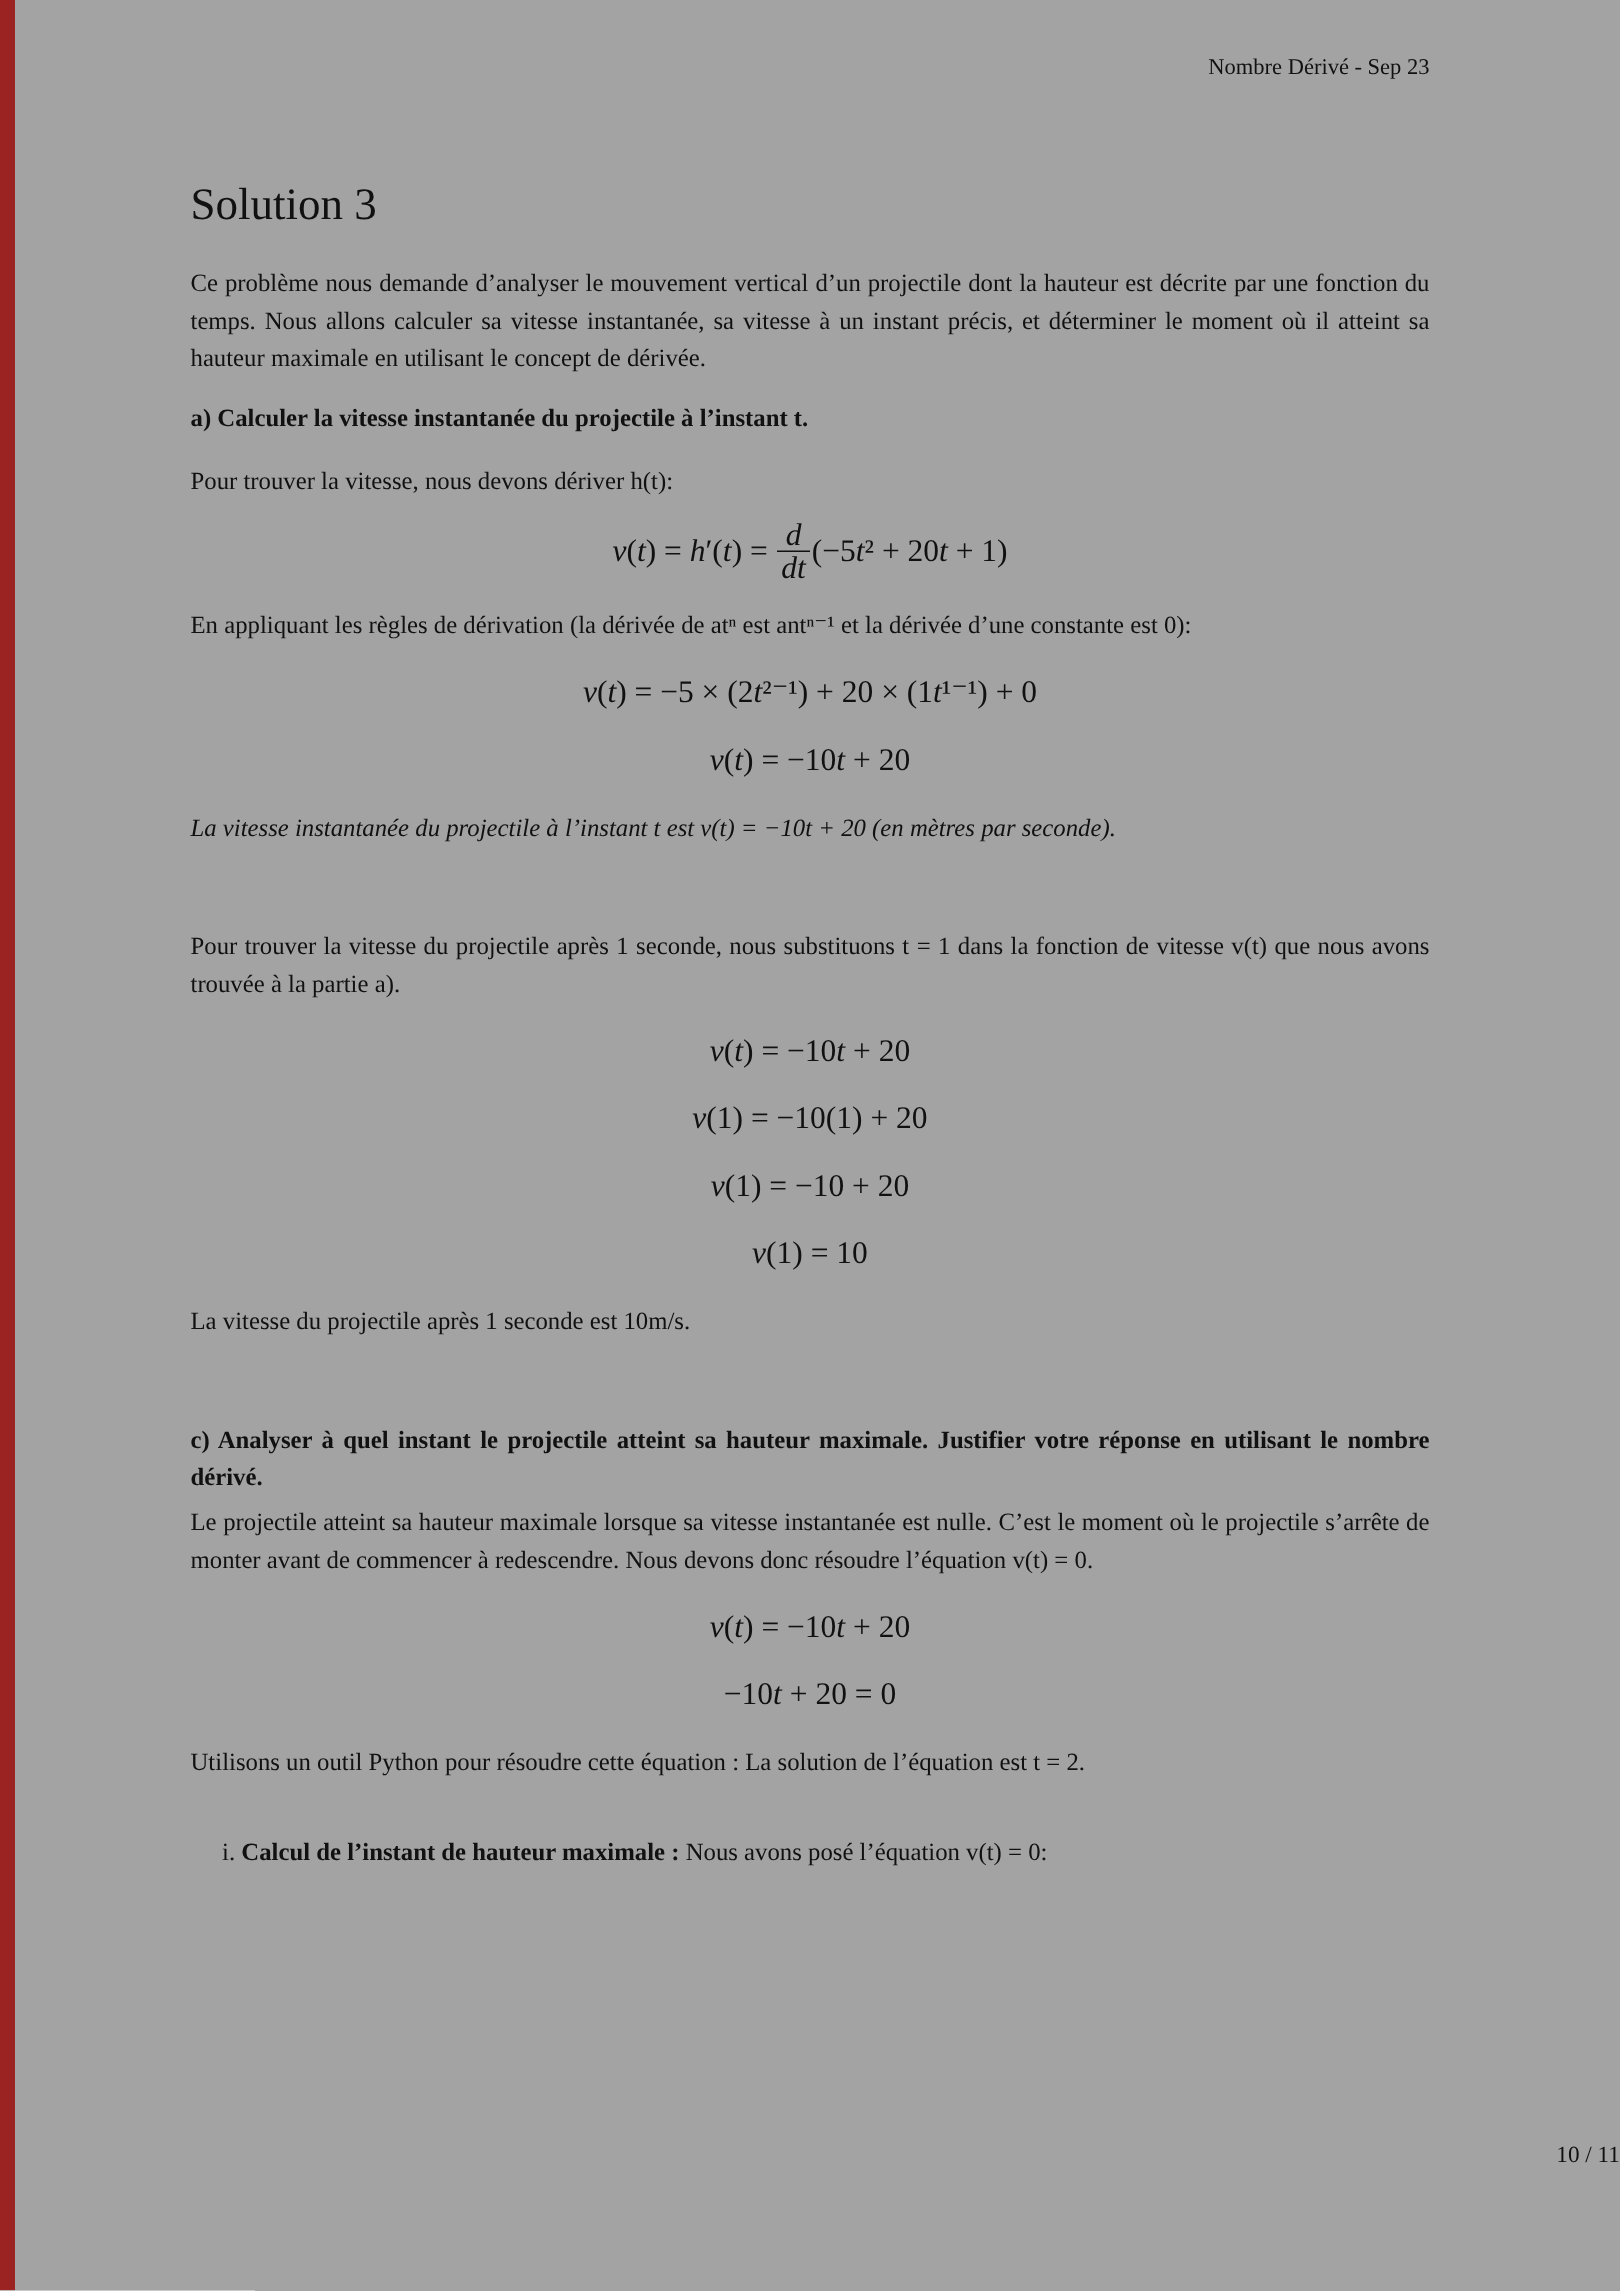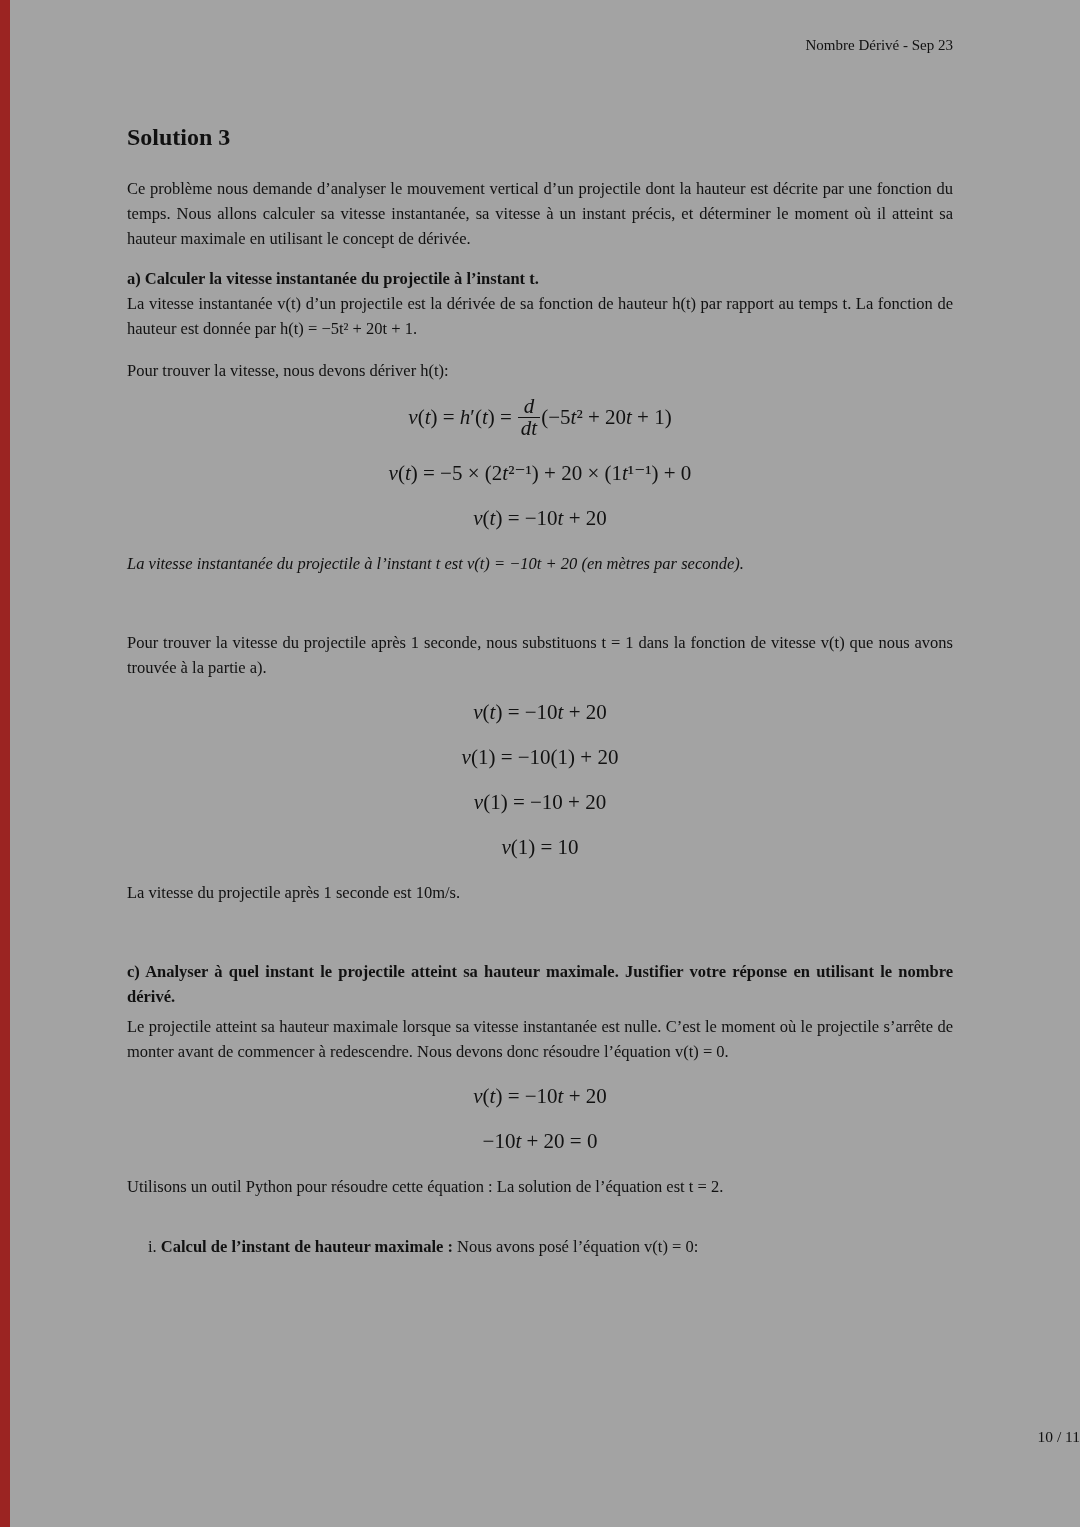--- a/index.html
+++ b/index.html
@@ -8,21 +8,21 @@
     position:relative;
     width:1080px;height:1527px;
     background:#a3a3a3;
     font-family:"Liberation Serif","DejaVu Serif",serif;
     color:#111111;
     overflow:hidden;
   }
   .stripe{position:absolute;left:0;top:0;width:10px;height:100%;}
   .content{position:absolute;left:127px;top:0;width:826px;}
   .header{padding-top:36px;text-align:right;font-size:15px;line-height:18px;}
-  .title{margin:68px 0 0 0;font-size:24px;line-height:30px;font-weight:700;}
+  .title{margin:68px 0 0 0;font-size:30px;line-height:30px;font-weight:400;}
   .para{margin:0;font-size:16.5px;line-height:25px;text-align:justify;}
   .bold{font-weight:700;}
   .intro{margin-top:24px;}
   .sec-a-heading{margin-top:15px;}
   .mt-17{margin-top:17px;}
   .mt-13{margin-top:13px;}
   .mt-12{margin-top:12px;}
   .mt-5{margin-top:5px;}
   .section-b,.section-c{margin-top:54px;}
   .eq{
@@ -50,25 +50,25 @@
   <div class="content">
 
     <div class="header">Nombre Dérivé - Sep 23</div>
 
     <h1 class="title">Solution 3</h1>
 
     <p class="para intro">Ce problème nous demande d’analyser le mouvement vertical d’un projectile dont la hauteur est décrite par une fonction du temps. Nous allons calculer sa vitesse instantanée, sa vitesse à un instant précis, et déterminer le moment où il atteint sa hauteur maximale en utilisant le concept de dérivée.</p>
 
     <section class="section-a">
       <p class="para bold sec-a-heading">a) Calculer la vitesse instantanée du projectile à l’instant t.</p>
-      <p class="para">La vitesse instantanée v(t) d’un projectile est la dérivée de sa fonction de hauteur h(t) par rapport au temps t. La fonction de hauteur est donnée par h(t) = −5t² + 20t + 1.</p>
       <p class="para mt-17">Pour trouver la vitesse, nous devons dériver h(t):</p>
 
       <div class="eq eq-frac"><span class="m"><i>v</i>(<i>t</i>) = <i>h</i>′(<i>t</i>) =</span><span class="frac"><span class="num m"><i>d</i></span><span class="den m"><i>dt</i></span></span><span class="m">(−5<i>t</i>² + 20<i>t</i> + 1)</span></div>
 
+      <p class="para mt-13">En appliquant les règles de dérivation (la dérivée de atⁿ est antⁿ⁻¹ et la dérivée d’une constante est 0):</p>
 
       <div class="eq m"><i>v</i>(<i>t</i>) = −5 × (2<i>t</i>²⁻¹) + 20 × (1<i>t</i>¹⁻¹) + 0</div>
       <div class="eq m"><i>v</i>(<i>t</i>) = −10<i>t</i> + 20</div>
 
       <p class="para conclusion">La vitesse instantanée du projectile à l’instant t est v(t) = −10t + 20 (en mètres par seconde).</p>
     </section>
 
     <section class="section-b">
       <p class="para">Pour trouver la vitesse du projectile après 1 seconde, nous substituons t = 1 dans la fonction de vitesse v(t) que nous avons trouvée à la partie a).</p>
 

